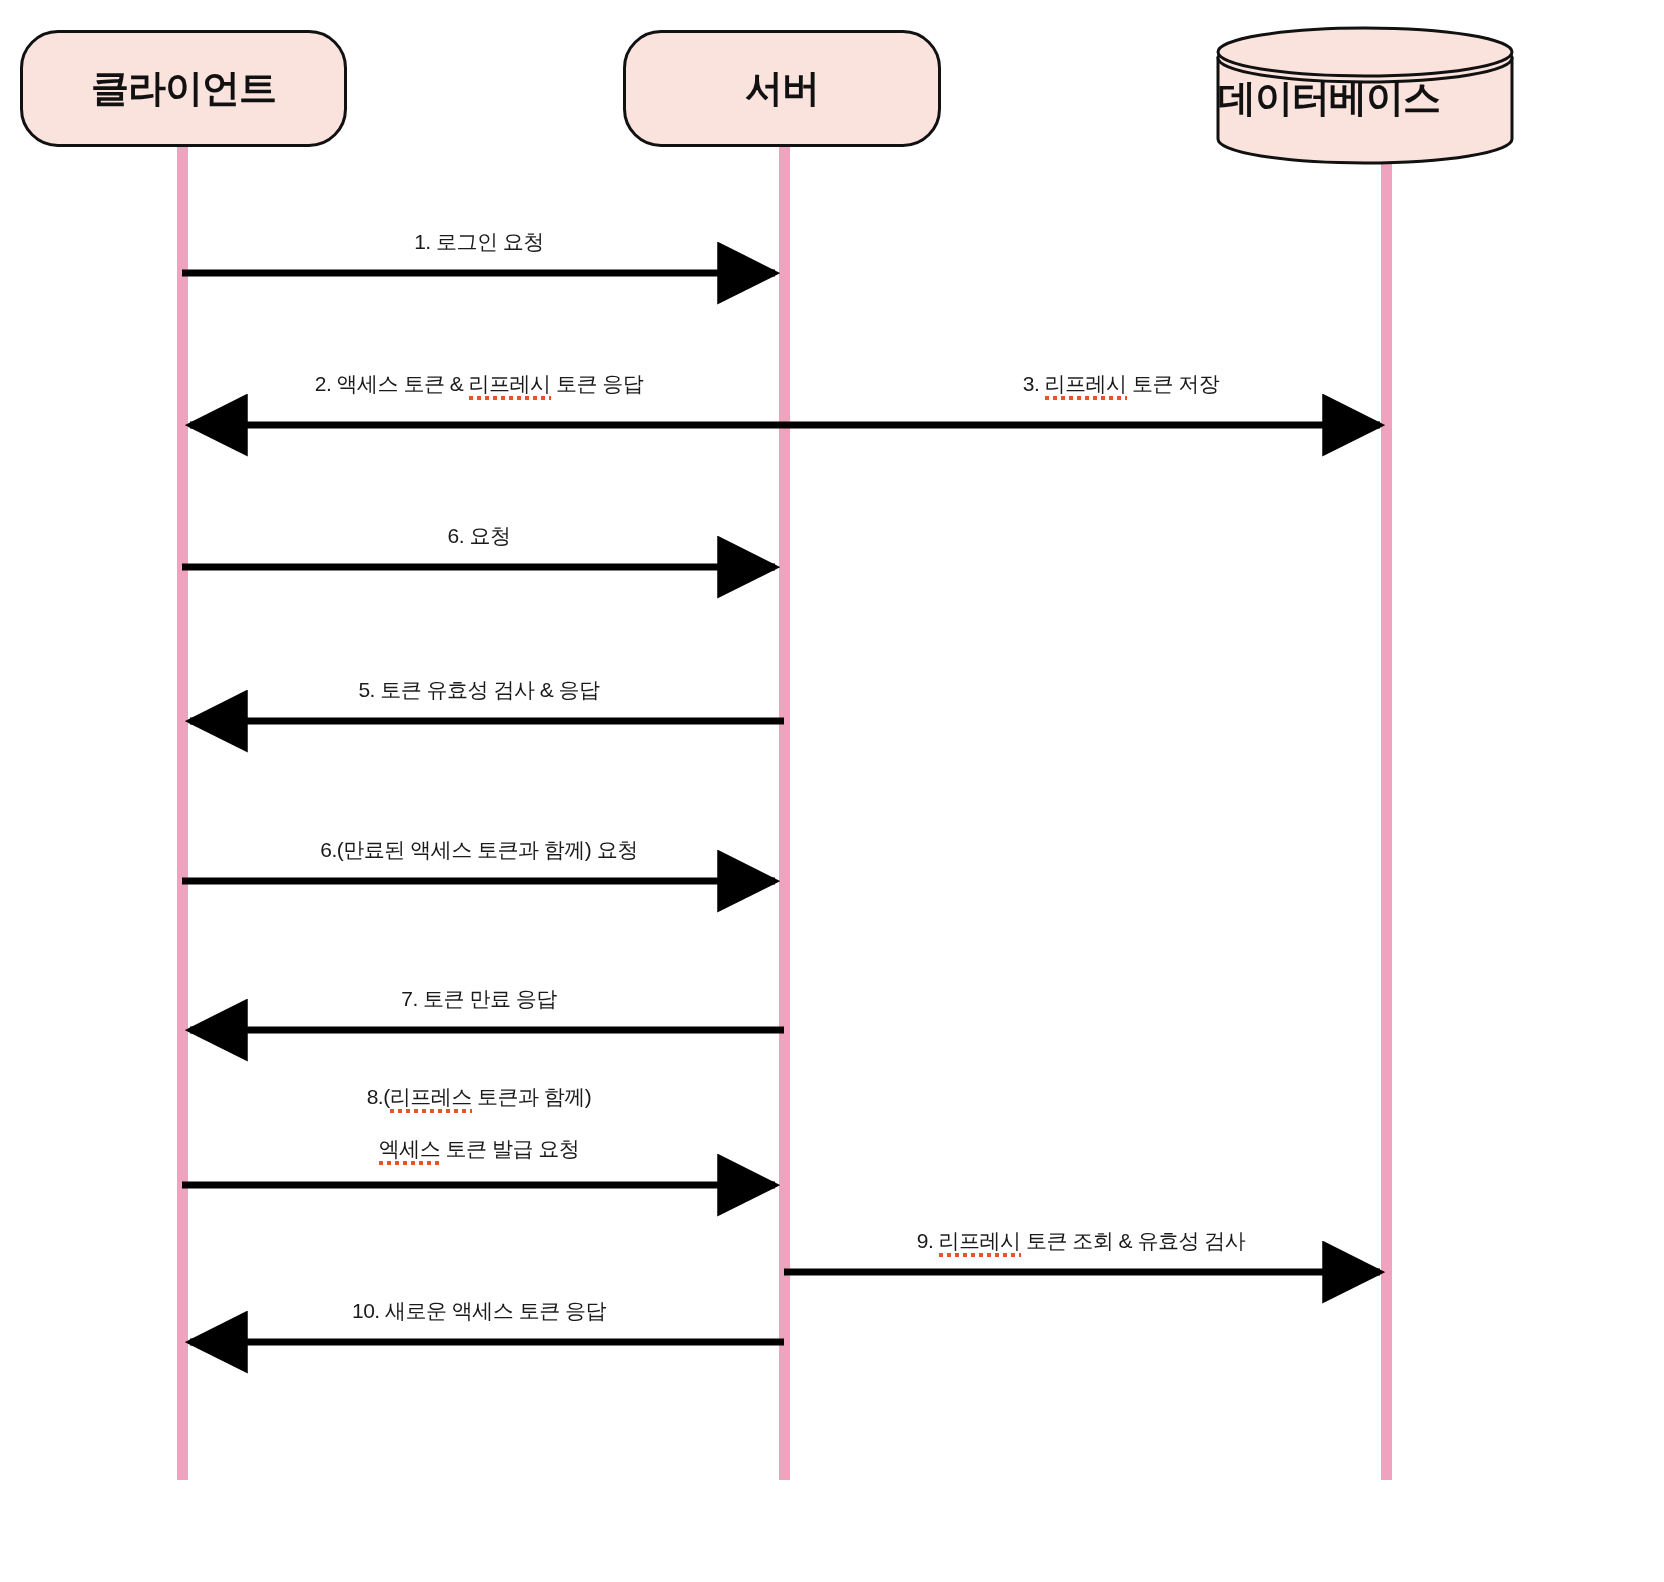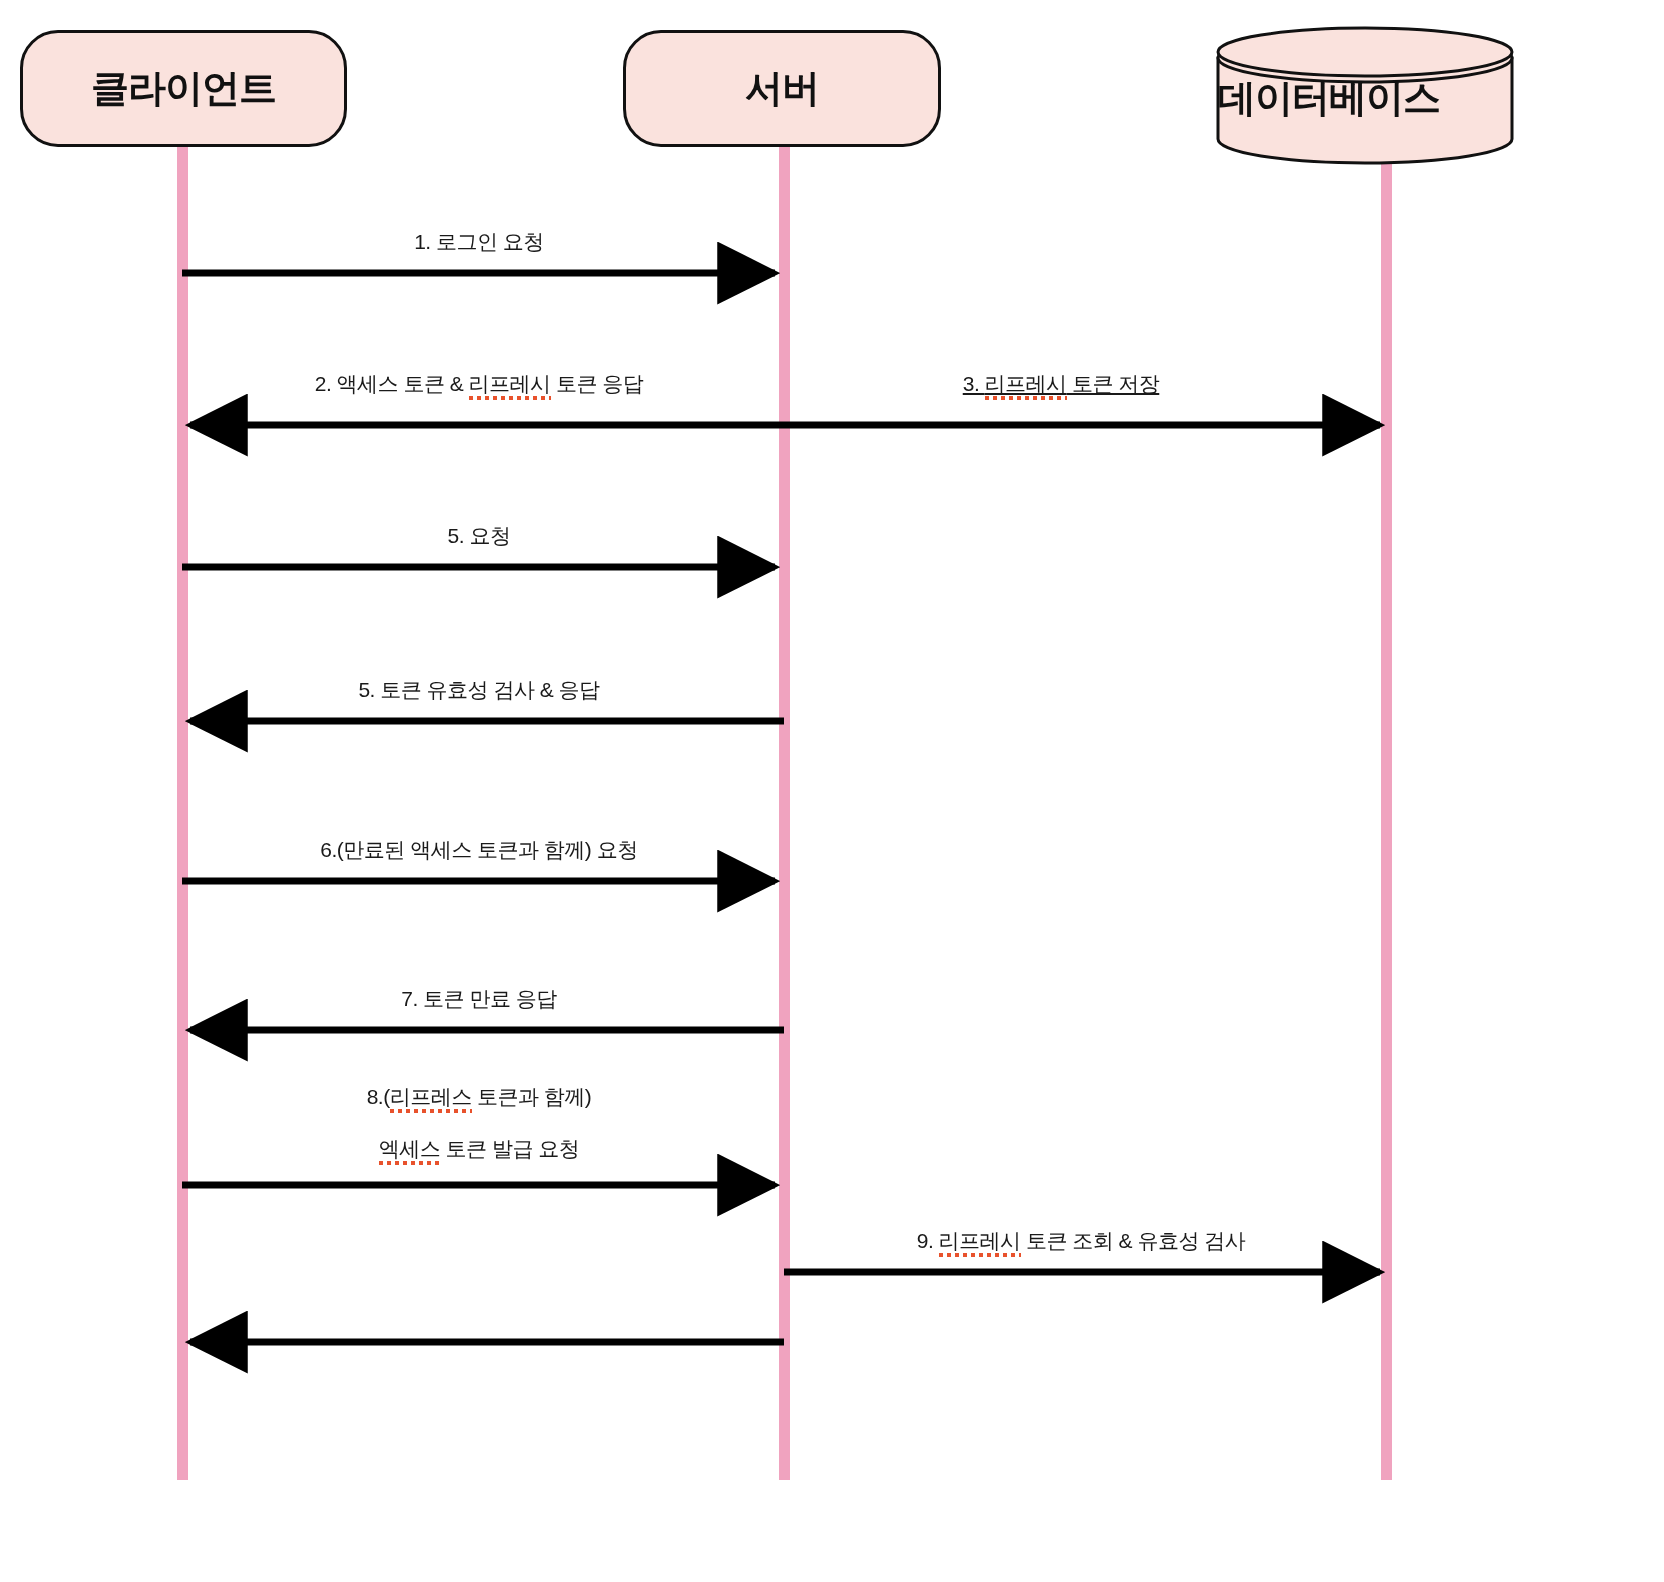--- a/index.html
+++ b/index.html
@@ -133,26 +133,26 @@
   </svg>
 
   <div class="msg-label" style="left:182px; top:228px; width:594px;">
     <span>1. 로그인 요청</span>
   </div>
 
   <div class="msg-label" style="left:182px; top:370px; width:594px;text-align:center;">
     <span>2. 액세스 토큰 &amp; </span><span class="sq">리프레시</span><span> 토큰 응답</span>
   </div>
 
-  <div class="msg-label" style="left:764px; top:370px; width:594px;text-decoration:underline;">
+  <div class="msg-label" style="left:824px; top:370px; width:594px;">
     <span>3. </span><span class="sq">리프레시</span><span> 토큰 저장</span>
   </div>
 
   <div class="msg-label" style="left:182px; top:522px; width:594px;">
-    <span>5. 요청</span>
+    <span>6. 요청</span>
   </div>
 
   <div class="msg-label" style="left:182px; top:676px; width:594px;">
     <span>5. 토큰 유효성 검사 &amp; 응답</span>
   </div>
 
   <div class="msg-label" style="left:182px; top:836px; width:594px;">
     <span>6.(만료된 액세스 토큰과 함께) 요청</span>
   </div>
 
@@ -165,14 +165,17 @@
   </div>
 
   <div class="msg-label" style="left:182px; top:1135px; width:594px;">
     <span class="sq">엑세스</span><span> 토큰 발급 요청</span>
   </div>
 
   <div class="msg-label" style="left:784px; top:1227px; width:594px;">
     <span>9. </span><span class="sq">리프레시</span><span> 토큰 조회 &amp; 유효성 검사</span>
   </div>
 
+  <div class="msg-label" style="left:182px; top:1297px; width:594px;">
+    <span>10. 새로운 액세스 토큰 응답</span>
+  </div>
 
 </div>
 
 </body></html>

